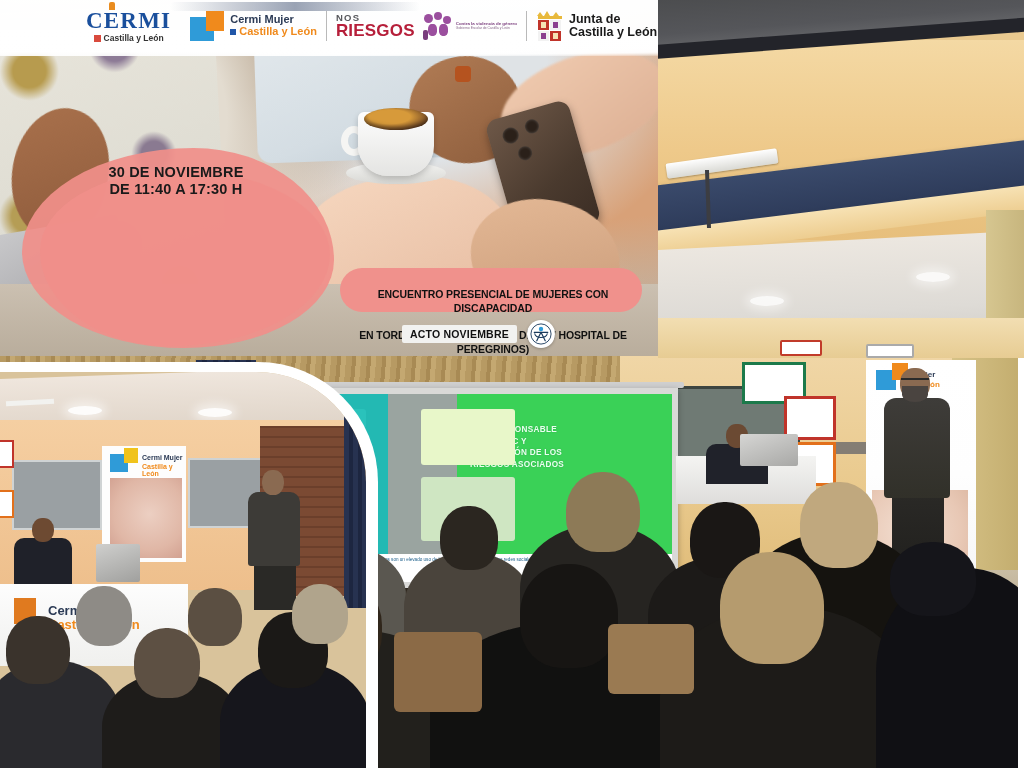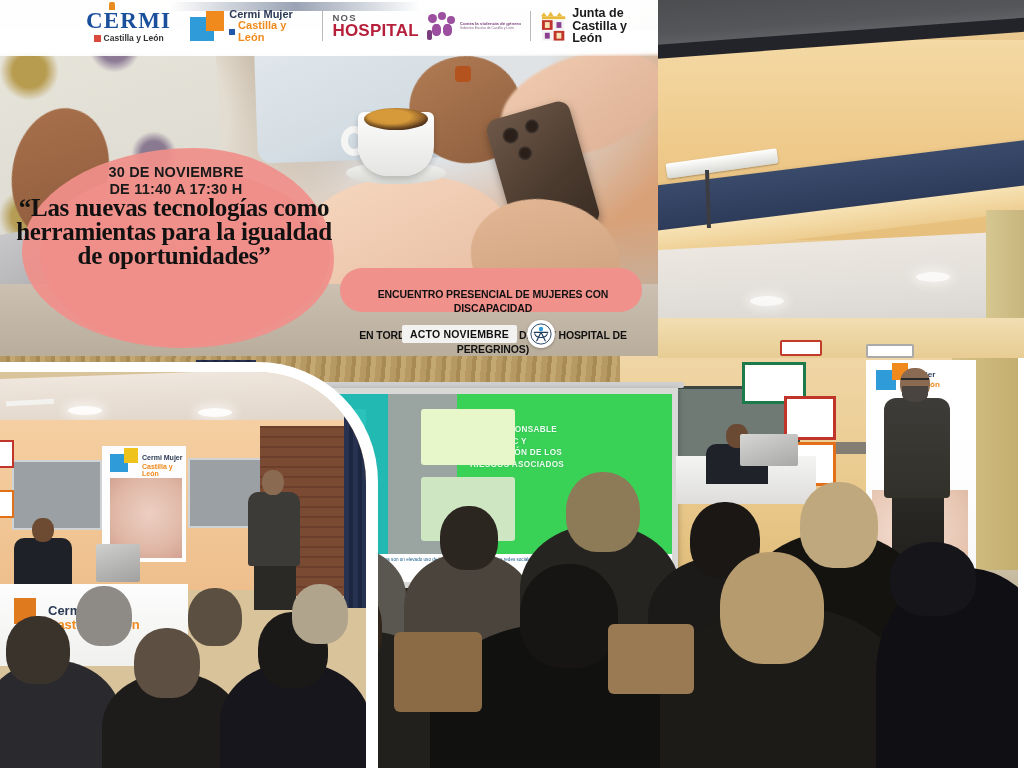--- a/index.html
+++ b/index.html
@@ -708,21 +708,21 @@
             <span>Castilla y León</span>
           </div>
         </div>
       </div>
 
       <div class="sep"></div>
 
       <div class="logo-item">
         <div class="ni">
           <div class="t1">NOS</div>
-          <div class="t2">HOSPITAL</div>
+          <div class="t2">RIESGOS</div>
         </div>
       </div>
 
       <div class="logo-item vaw">
         <div class="vaw-glyph">
           <i style="left:2px;top:2px;width:9px;height:9px;"></i>
           <i style="left:12px;top:0px;width:8px;height:8px;"></i>
           <i style="left:21px;top:4px;width:8px;height:8px;"></i>
           <i style="left:6px;top:12px;width:9px;height:12px;border-radius:40%;"></i>
           <i style="left:17px;top:12px;width:9px;height:12px;border-radius:40%;"></i>
@@ -753,21 +753,20 @@
           <div class="j1">Junta de</div>
           <div class="j2">Castilla y León</div>
         </div>
       </div>
     </div>
 
     <div class="blob-big"></div>
     <div class="blob-big2"></div>
     <div id="poster-date">30 DE NOVIEMBRE
 DE 11:40 A 17:30 H</div>
-    <div id="poster-title">“Las nuevas tecnologías como herramientas para la igualdad de oportunidades”</div>
 
     <div class="blob-small"></div>
     <div id="poster-venue">
       <span>ENCUENTRO PRESENCIAL DE MUJERES CON DISCAPACIDAD</span><br>
       <span>EN TORDESILLAS (CENTRO DE DÍA - C/ HOSPITAL DE PEREGRINOS)</span>
     </div>
 
     <div id="acc-row">
       <div id="acc-label">ACTO NOVIEMBRE</div>
       <div id="acc-icon">

